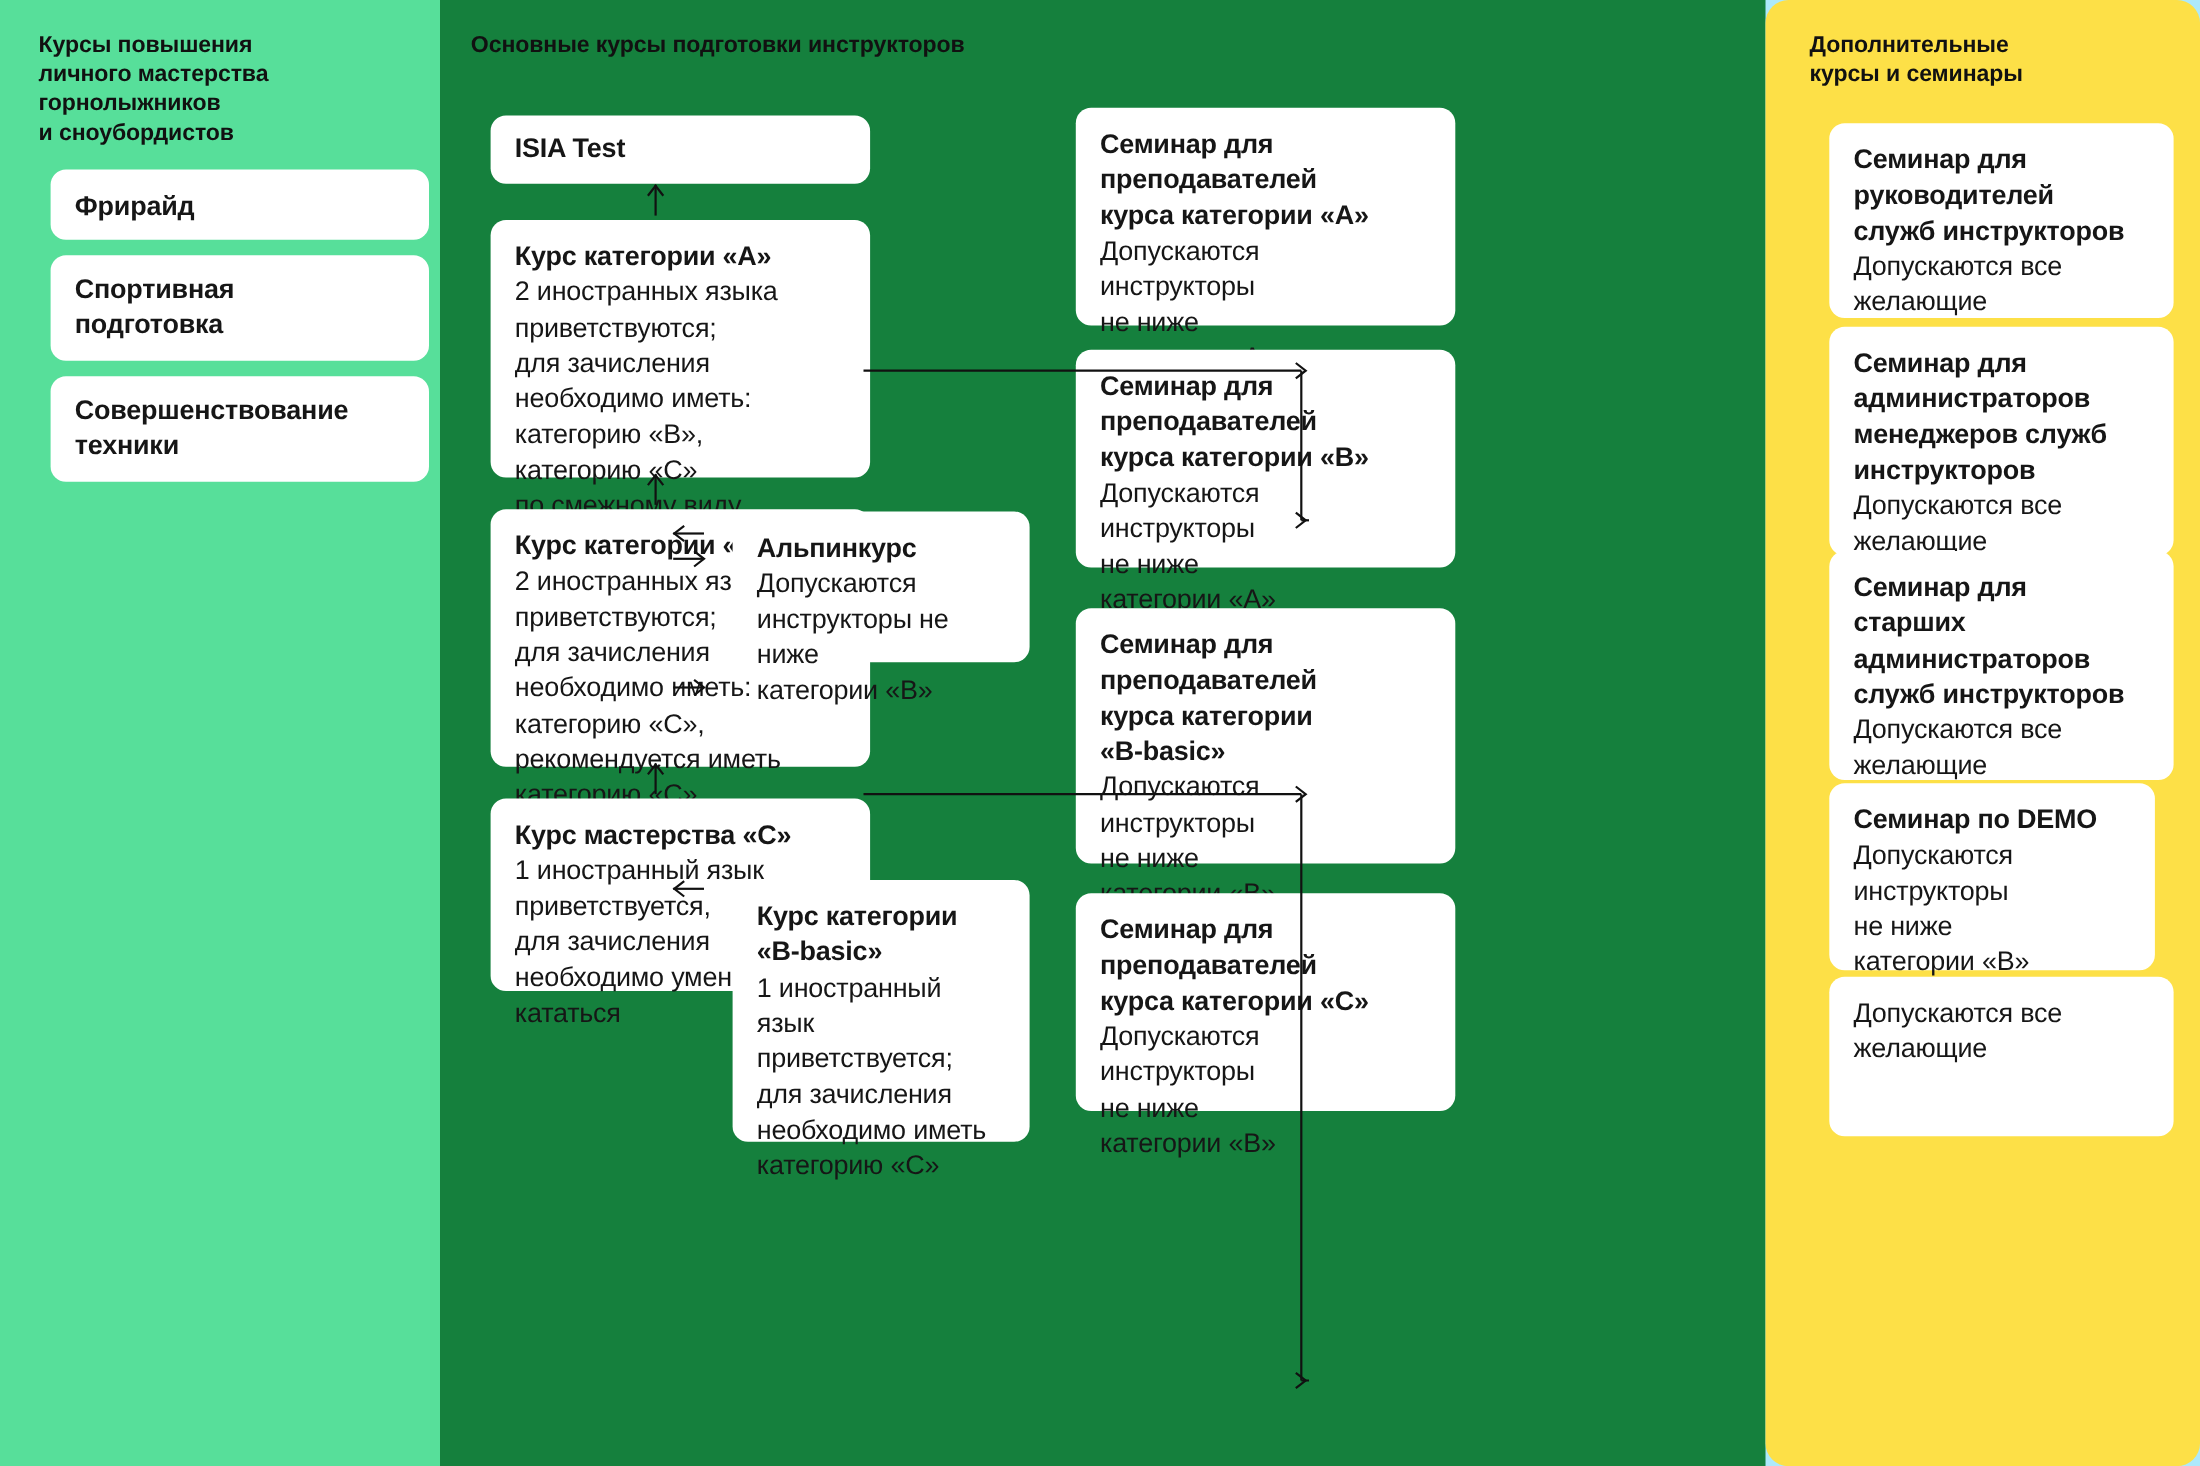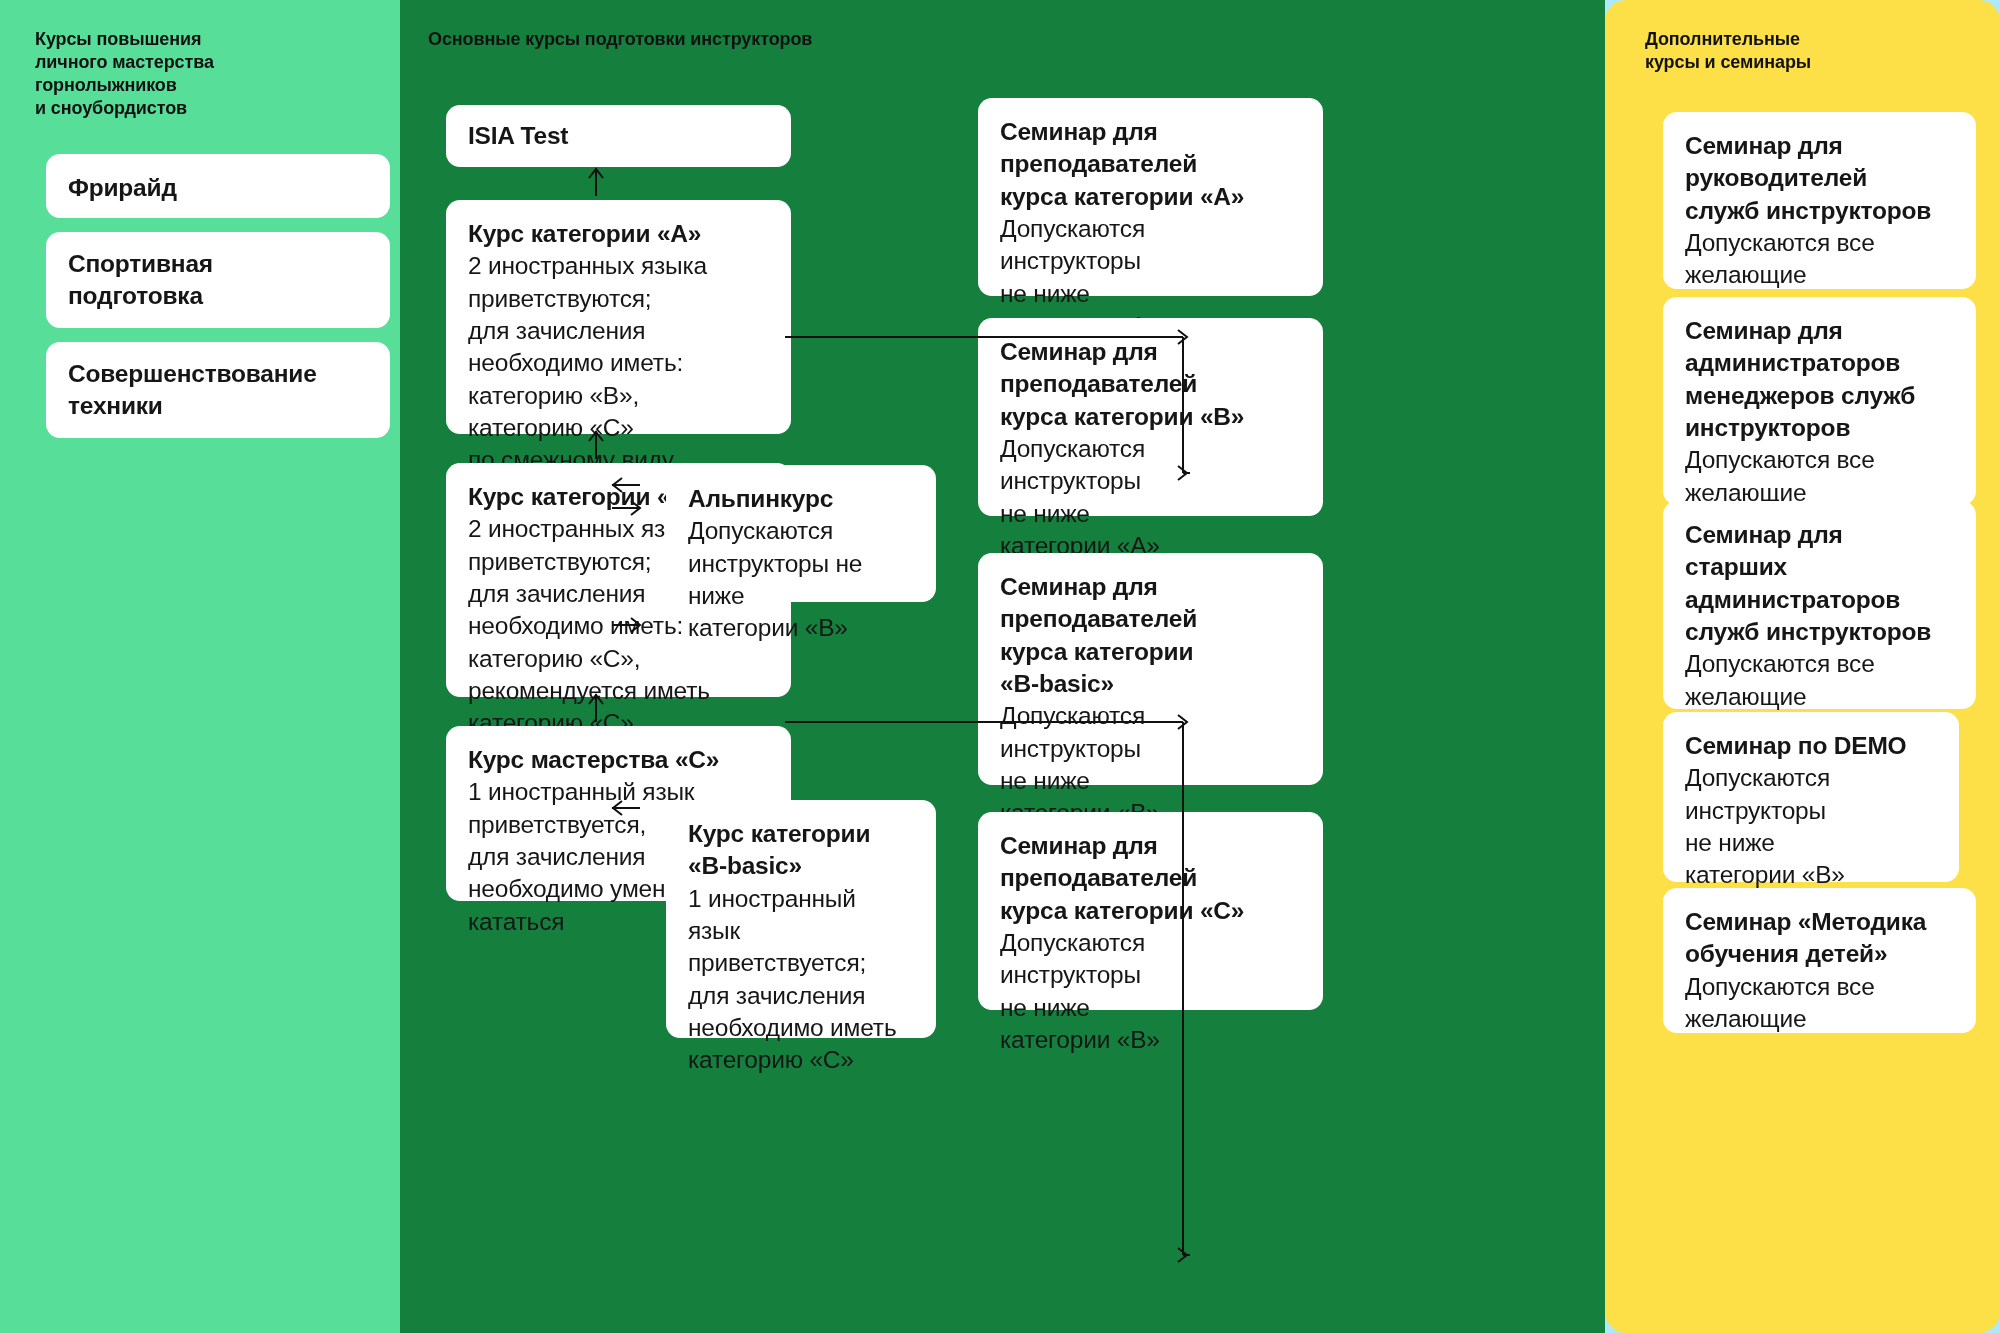--- a/index.html
+++ b/index.html
@@ -28,21 +28,21 @@
     height: 1333px;
     box-sizing: border-box;
   }
   .col-green  { left: 0;    width: 400px;  background: #57df9a; }
   .col-blue   { left: 400px; width: 1205px; background: #15803d; }
   .col-yellow { left: 1605px; width: 395px; background: #fde047; border-radius: 21px; }
 
   .col-title {
     position: absolute;
     font-weight: bold;
-    font-size: 18px;
+    font-size: 21px;
     line-height: 1.27;
     letter-spacing: -0.1px;
     color: #111;
     white-space: pre-line;
   }
   .col-green .col-title  { left: 35px; top: 28px; width: 330px; }
   .col-blue  .col-title  { left: 28px; top: 28px; width: 900px; }
   .col-yellow .col-title { left: 40px; top: 28px; width: 320px; }
 
   
@@ -239,22 +239,20 @@
 
     <div class="card" style="left:40px;top:712px;width:296px;height:170px;">
       <span class="ttl">Семинар по DEMO</span>
       <span class="body">Допускаются
 инструкторы
 не ниже
 категории «В»</span>
     </div>
 
     <div class="card" style="left:40px;top:888px;width:313px;height:145px;">
-      <span class="ttl">Семинар «Методика
-обучения детей»</span>
       <span class="body">Допускаются все
 желающие</span>
     </div>
   </div>
 
   <svg id="wires" viewBox="0 0 2000 1333" xmlns="http://www.w3.org/2000/svg">
     <defs>
       <marker id="ah-r" markerWidth="12" markerHeight="12" refX="10" refY="6" orient="auto" markerUnits="userSpaceOnUse">
         <path d="M2,1 L10,6 L2,11" fill="none" stroke="#111" stroke-width="2"></path>
       </marker>

